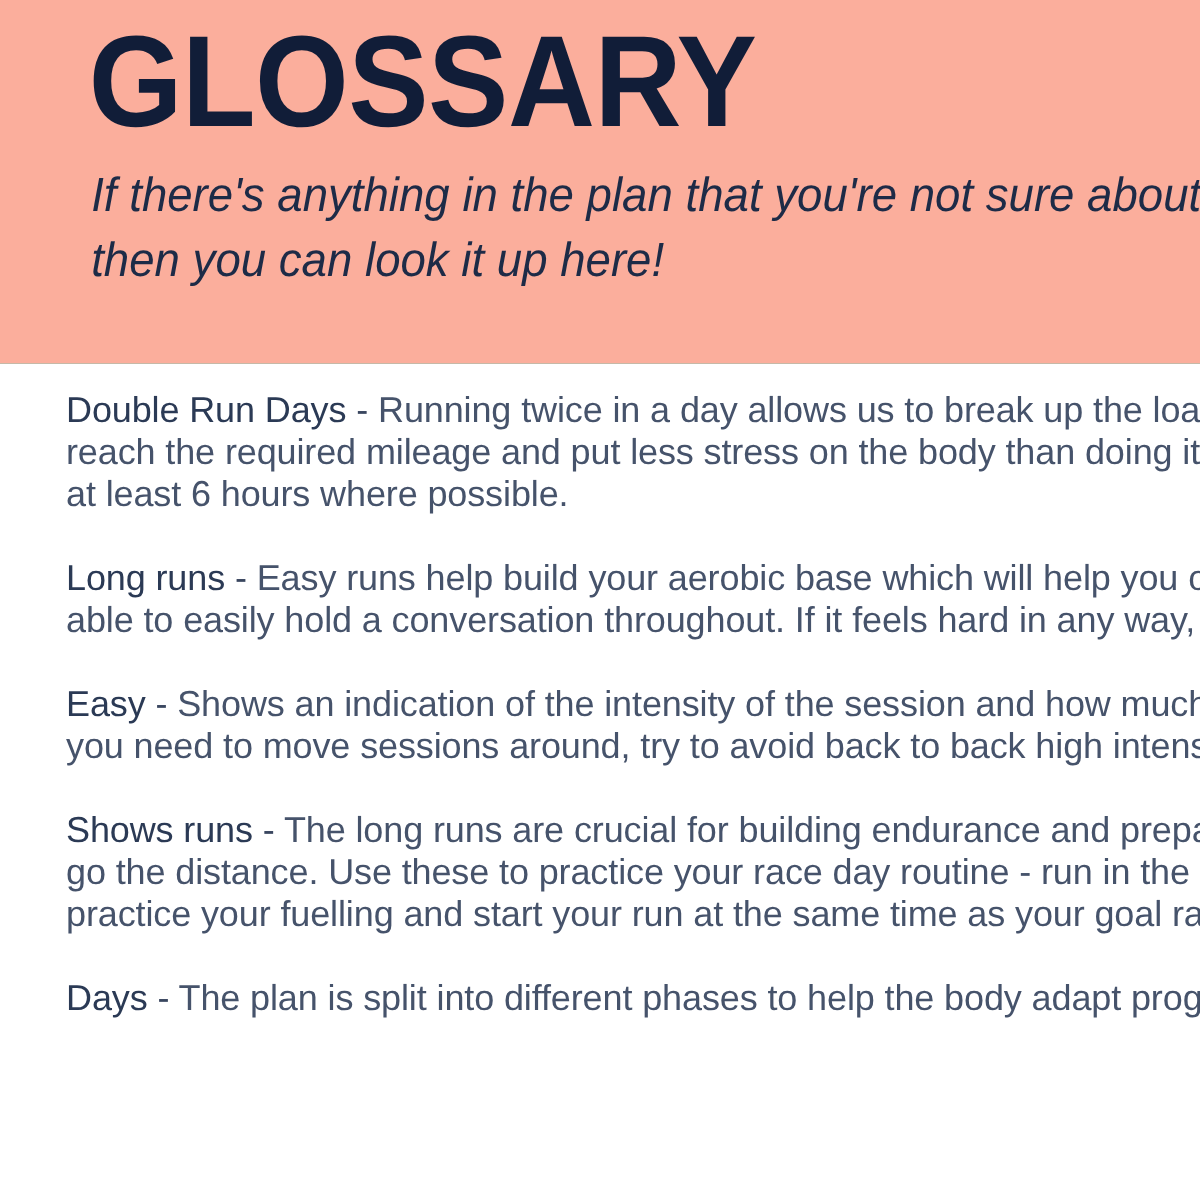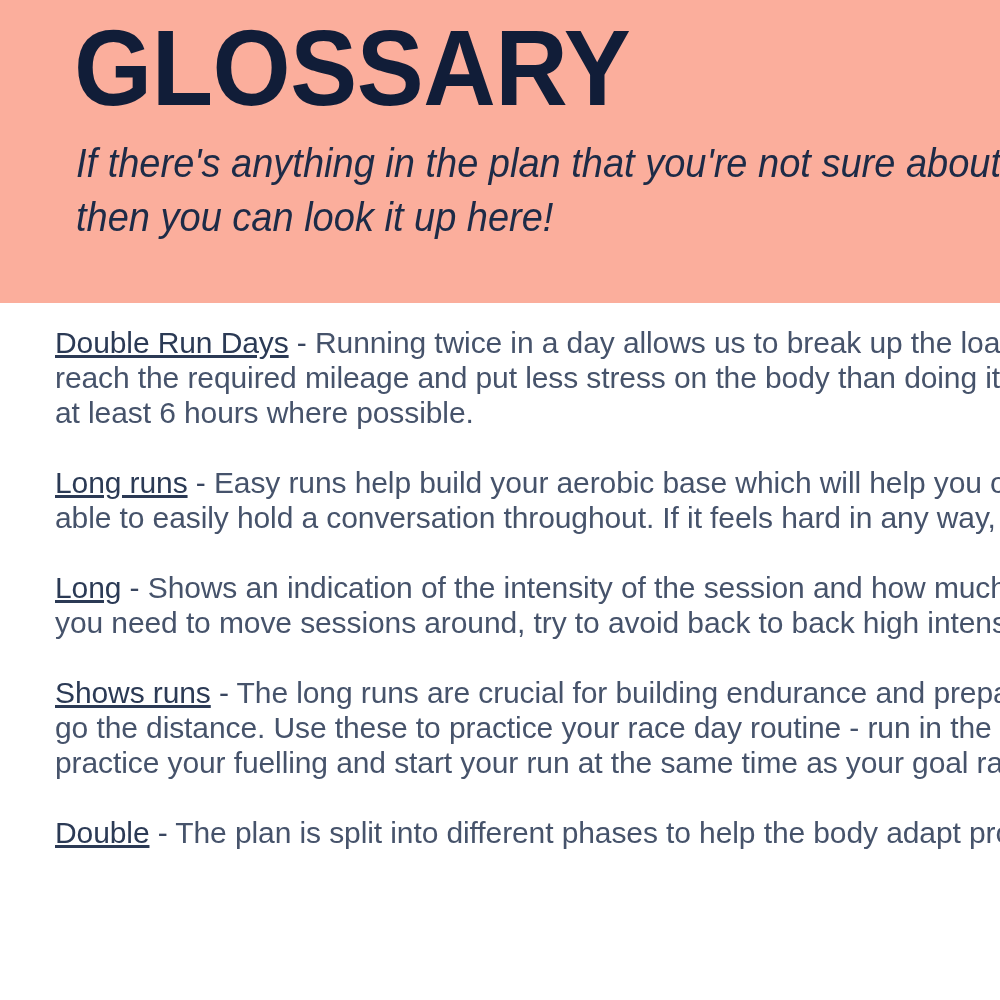--- a/index.html
+++ b/index.html
@@ -93,21 +93,20 @@
     font-weight: 300;
     font-size: 30px;
     line-height: 35px;
     color: #39465f;
     letter-spacing: -0.1px;
   }
 
   .entry .term {
     font-weight: 400;
     color: #2b3a55;
-    text-decoration: underline;
   }
 
   .entry .definition {
     font-weight: 300;
     color: #46536b;
   }
 </style>
 </head>
 <body>
 
@@ -127,27 +126,27 @@
 
       <p class="entry">
         <span class="term">Double Run Days</span><span class="sep"> - </span><span class="definition">Running twice in a day allows us to break up the load over the day. It is a great way to reach the required mileage and put less stress on the body than doing it on singles alone. Space these out at least 6 hours where possible.</span>
       </p>
 
       <p class="entry">
         <span class="term">Long runs</span><span class="sep"> - </span><span class="definition">Easy runs help build your aerobic base which will help you on longer distances. You should be able to easily hold a conversation throughout. If it feels hard in any way, then slow down.</span>
       </p>
 
       <p class="entry">
-        <span class="term">Long</span><span class="sep"> - </span><span class="definition">Shows an indication of the intensity of the session and how much stress the body will be put under. If you need to move sessions around, try to avoid back to back high intensity days.</span>
+        <span class="term">Easy</span><span class="sep"> - </span><span class="definition">Shows an indication of the intensity of the session and how much stress the body will be put under. If you need to move sessions around, try to avoid back to back high intensity days.</span>
       </p>
 
       <p class="entry">
         <span class="term">Shows runs</span><span class="sep"> - </span><span class="definition">The long runs are crucial for building endurance and preparing you mentally and physically to go the distance. Use these to practice your race day routine - run in the kit you plan to use on the day, practice your fuelling and start your run at the same time as your goal race!</span>
       </p>
 
       <p class="entry">
-        <span class="term">Double</span><span class="sep"> - </span><span class="definition">The plan is split into different phases to help the body adapt progressively.</span>
+        <span class="term">Days</span><span class="sep"> - </span><span class="definition">The plan is split into different phases to help the body adapt progressively.</span>
       </p>
 
     </div>
   </div>
 
 </div>
 
 </body></html>

